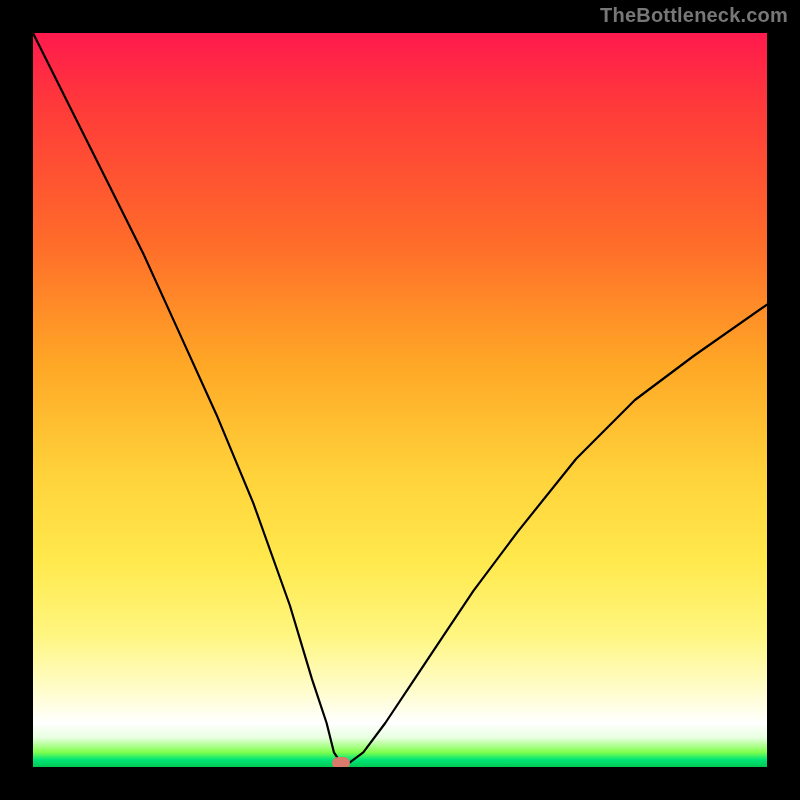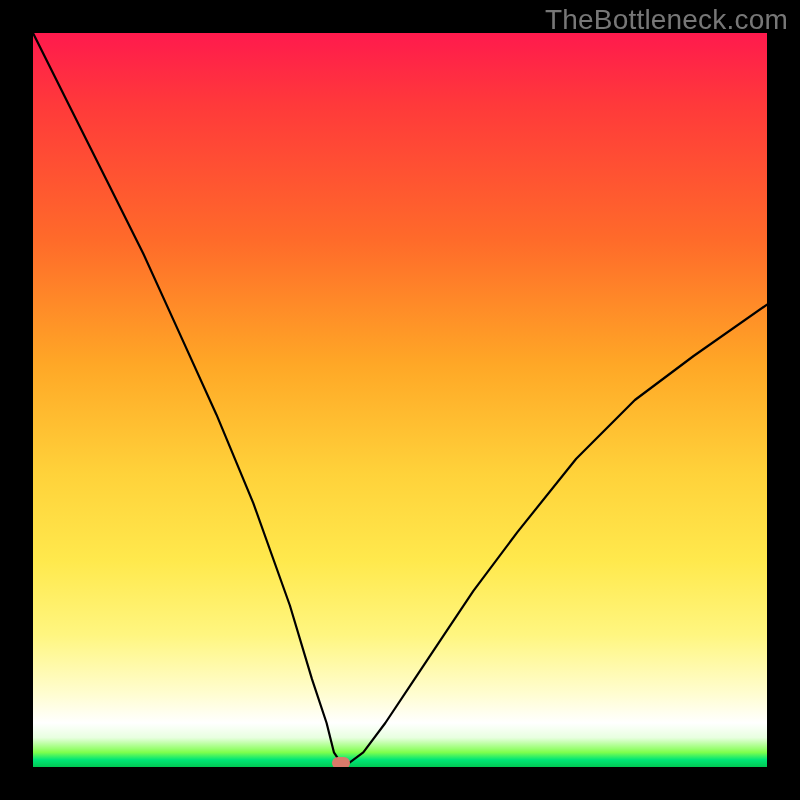--- a/index.html
+++ b/index.html
@@ -15,22 +15,22 @@
     position: relative;
     width: 800px;
     height: 800px;
     background: #000;
   }
   .watermark {
     position: absolute;
     top: 4px;
     right: 12px;
     color: #777;
-    font-size: 28px;
-    font-weight: 400;
+    font-size: 20px;
+    font-weight: 700;
     letter-spacing: 0.2px;
     user-select: none;
   }
   
   .plot {
     position: absolute;
     top: 33px;
     left: 33px;
     width: 734px;
     height: 734px;

